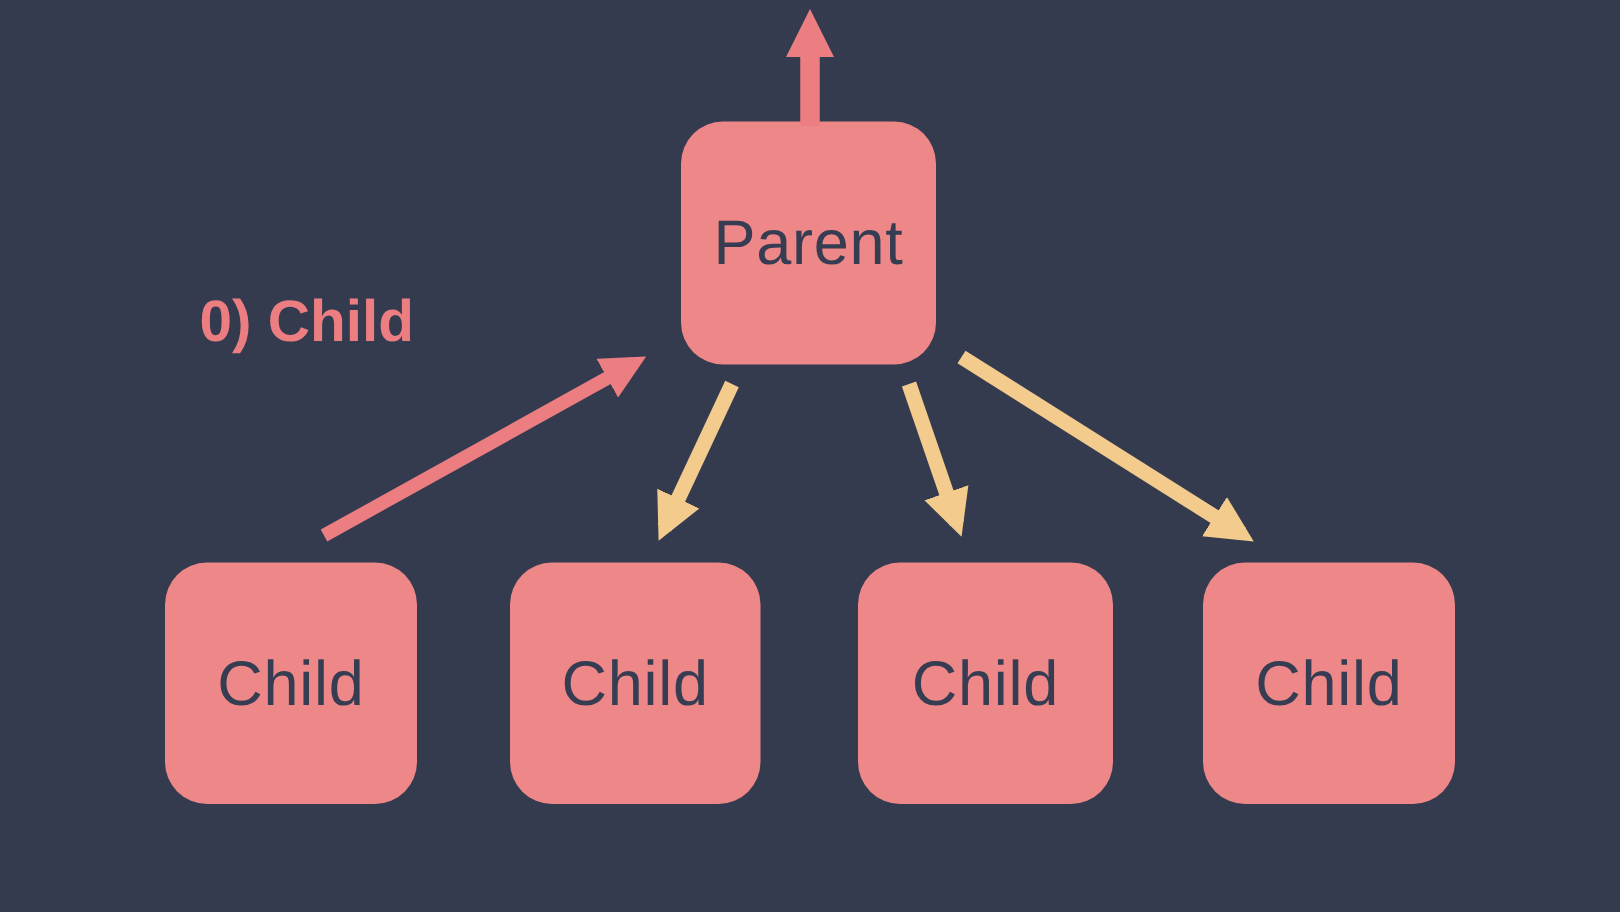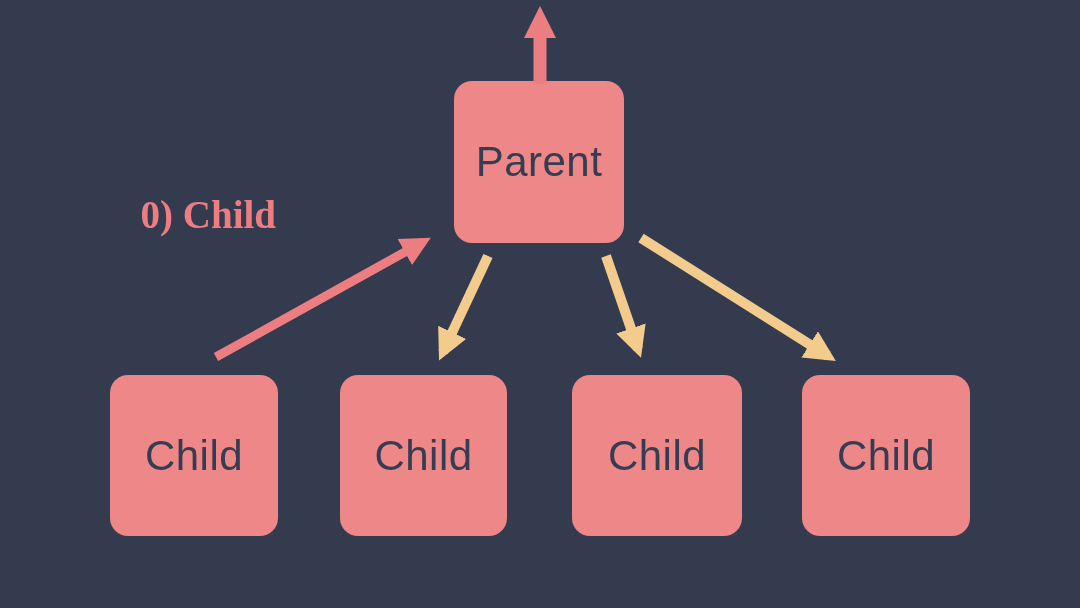--- a/index.html
+++ b/index.html
@@ -11,21 +11,21 @@
   .canvas {
     position: relative;
     width: 1080px;
     height: 608px;
     background: var(--background, #353b4f);
     overflow: hidden;
   }
   .node {
     position: absolute;
     background: var(--node-fill, #ee8787);
-    border-radius: 18px;
+    border-radius: 28px;
     display: flex;
     align-items: center;
     justify-content: center;
     color: var(--node-text, #363d52);
     font-size: 42px;
     font-weight: 500;
     letter-spacing: 0.5px;
   }
   .node-parent { left: 454px; top: 81px;  width: 170px; height: 162px; }
   .node-child1 { left: 110px; top: 375px; width: 168px; height: 161px; }
@@ -35,21 +35,20 @@
   .annotation {
     position: absolute;
     left: 96px;
     top: 186px;
     width: 180px;
     text-align: right;
     color: var(--pink, #ec7e82);
     font-size: 39px;
     font-weight: bold;
     line-height: 57px;
-    font-family: Liberation Serif, serif;
   }
   .arrow-layer {
     position: absolute;
     left: 0; top: 0;
     width: 1080px;
     height: 608px;
     pointer-events: none;
   }
   .stroke-pink   { stroke: var(--pink, #ec7e82); }
   .stroke-yellow { stroke: var(--yellow, #f3cb8c); }

